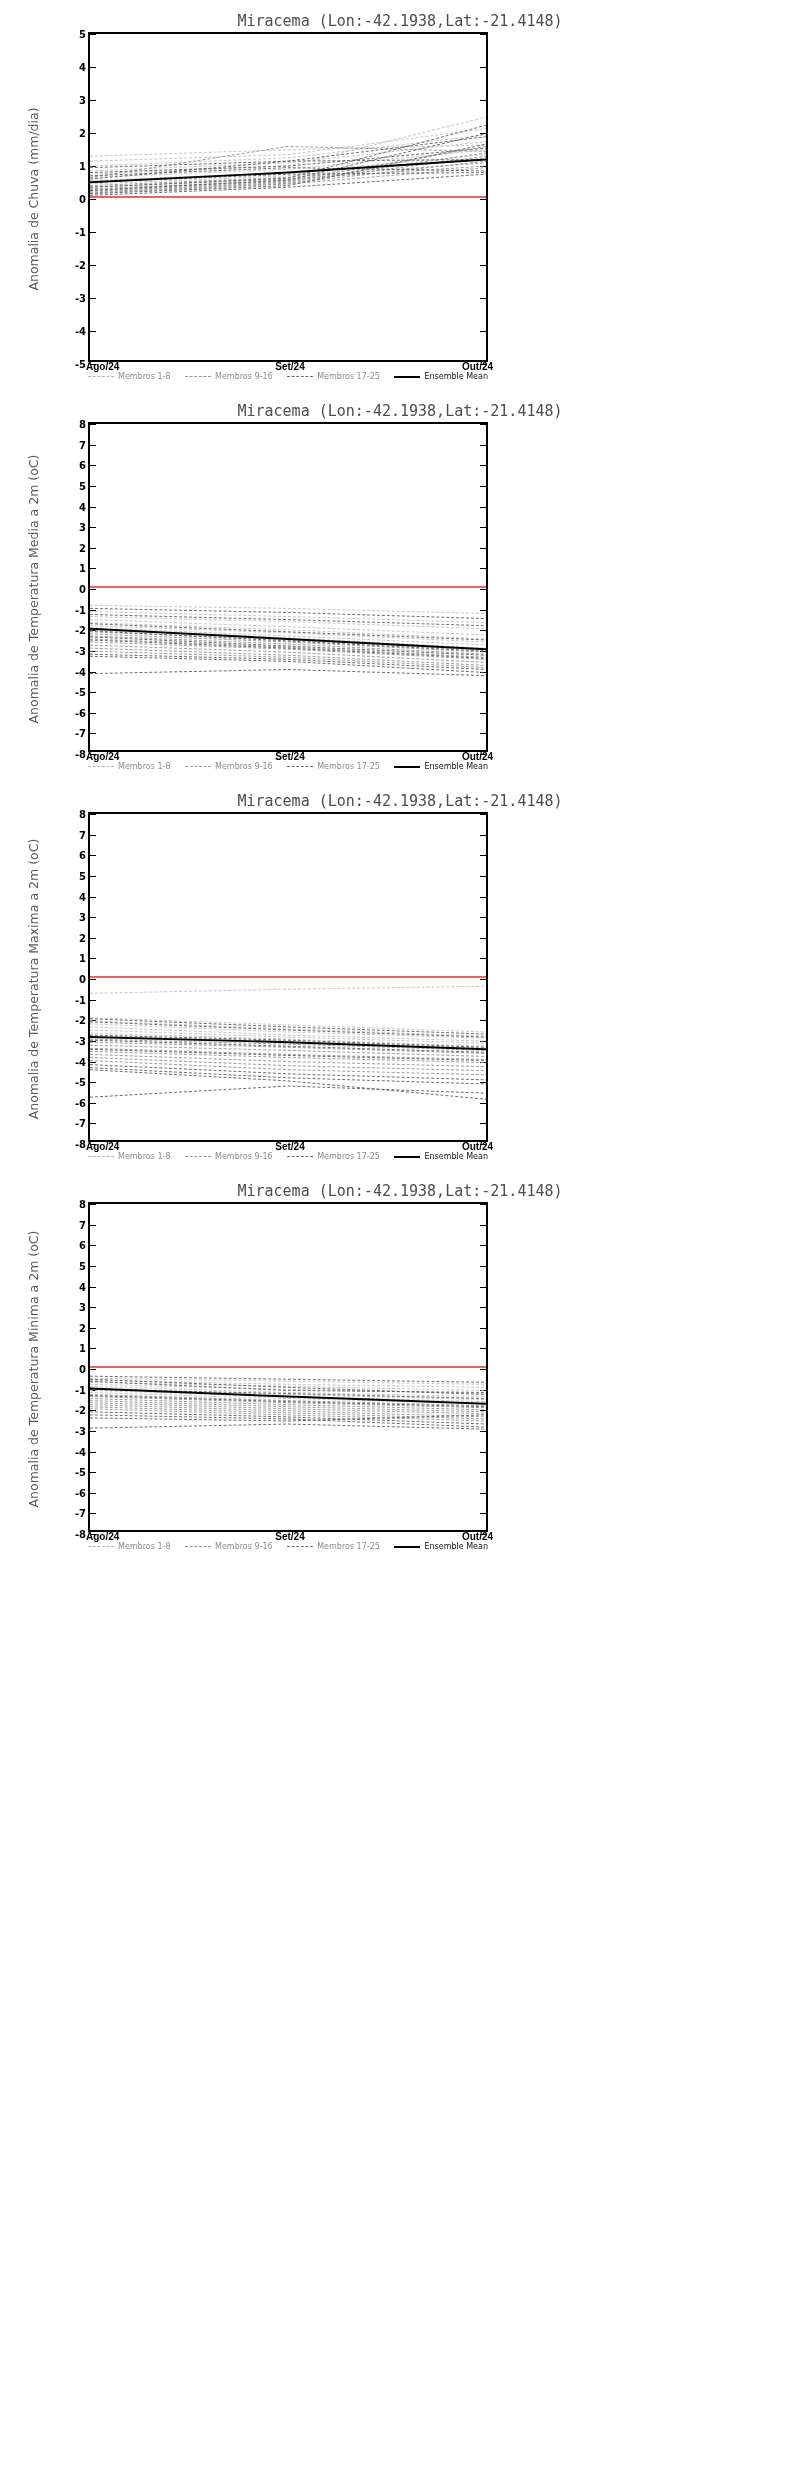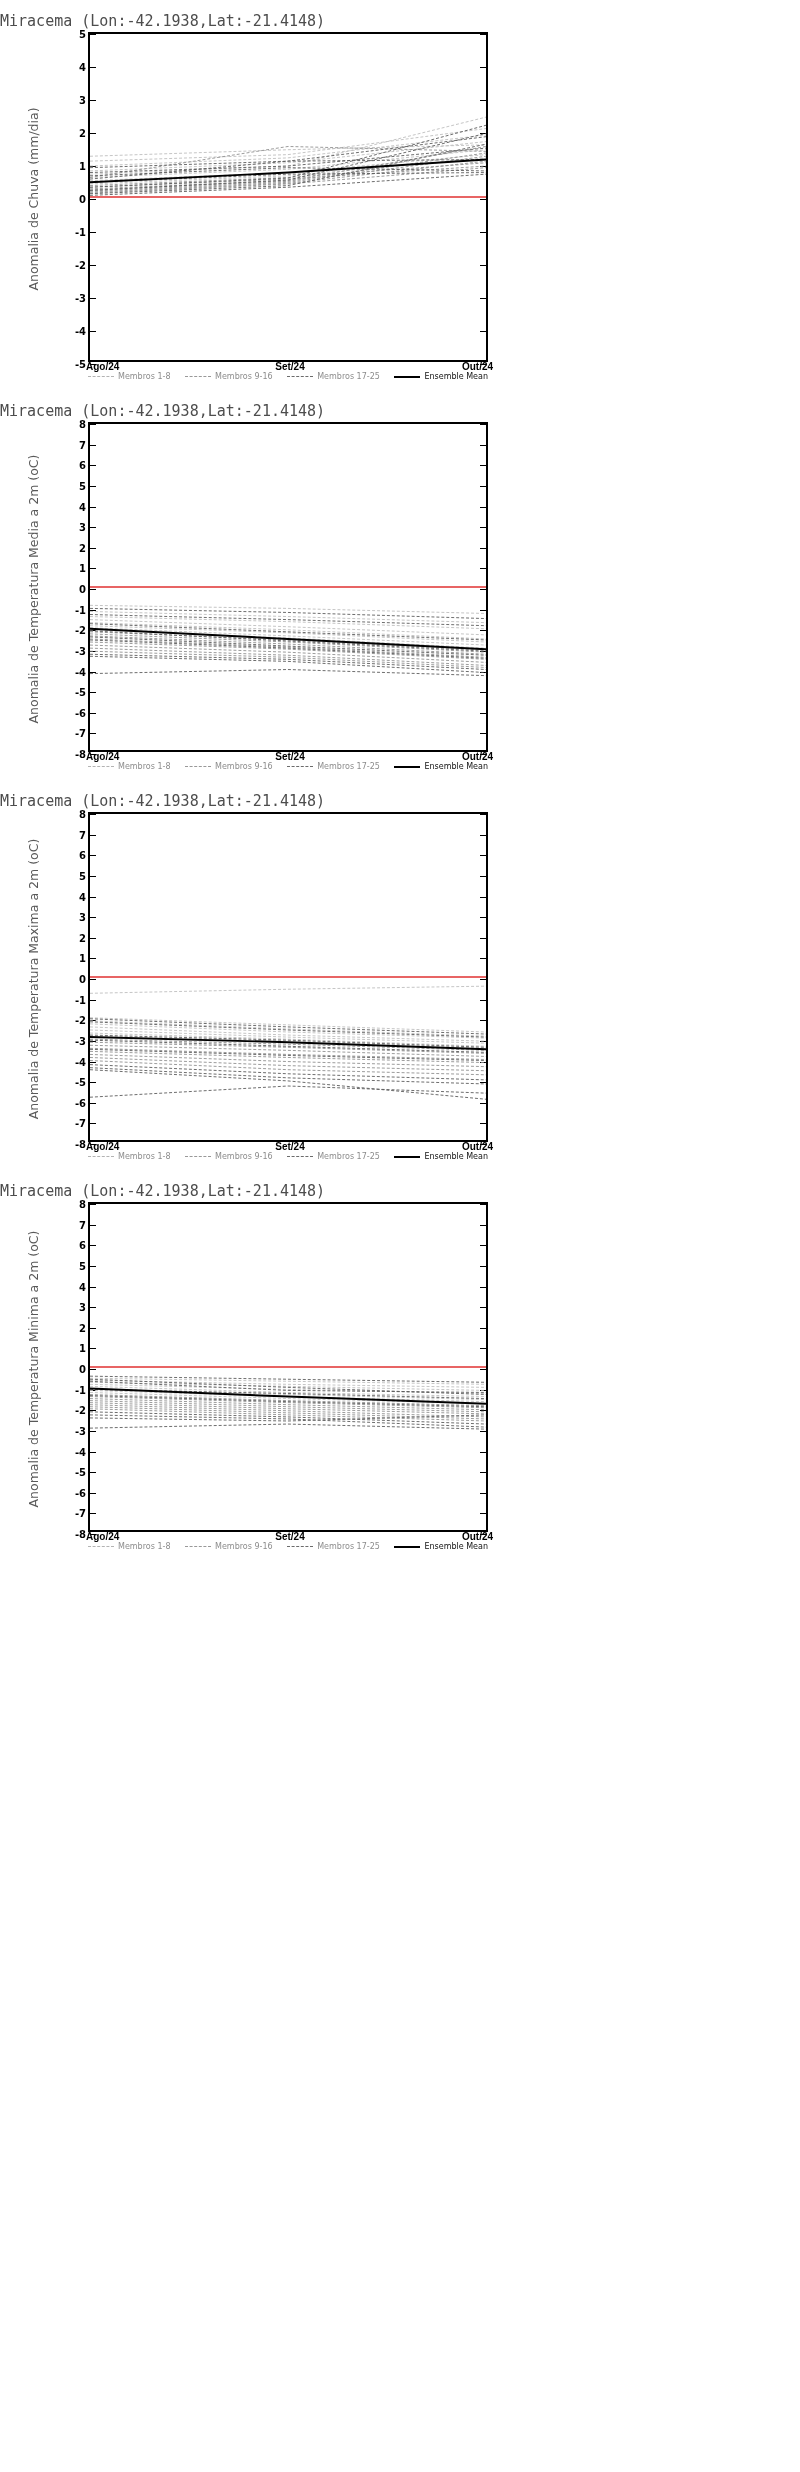--- a/index.html
+++ b/index.html
@@ -21,20 +21,21 @@
     position: relative;
     width: 800px;
     height: 390px;
     box-sizing: border-box;
   }
   .panel-title {
     position: absolute;
     left: 0;
     right: 0;
     top: 12px;
+    text-align: center;
     font-size: 15px;
     color: #4d4d4d;
     font-family: "DejaVu Sans Mono", monospace;
     letter-spacing: 0px;
     white-space: nowrap;
   }
   .plot-area {
     position: absolute;
     left: 88px;
     top: 32px;

